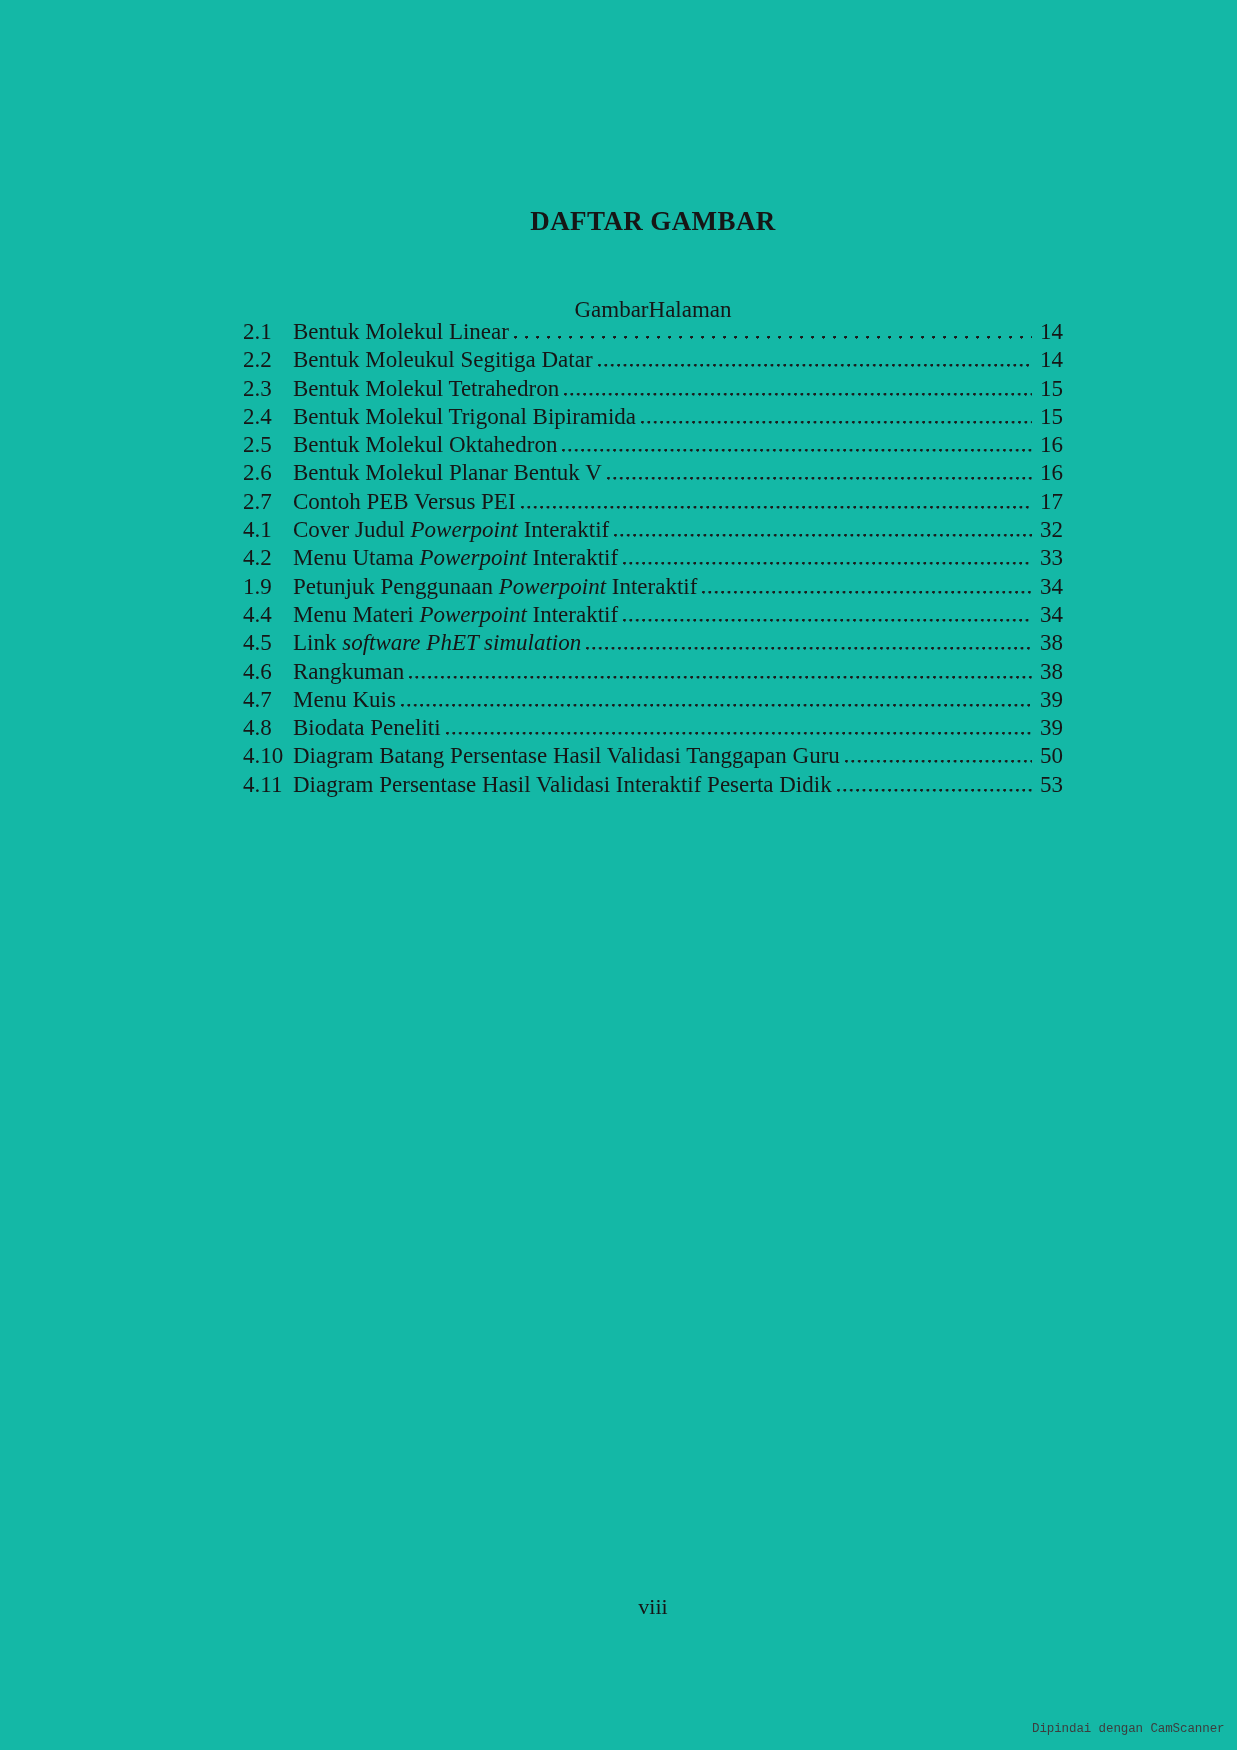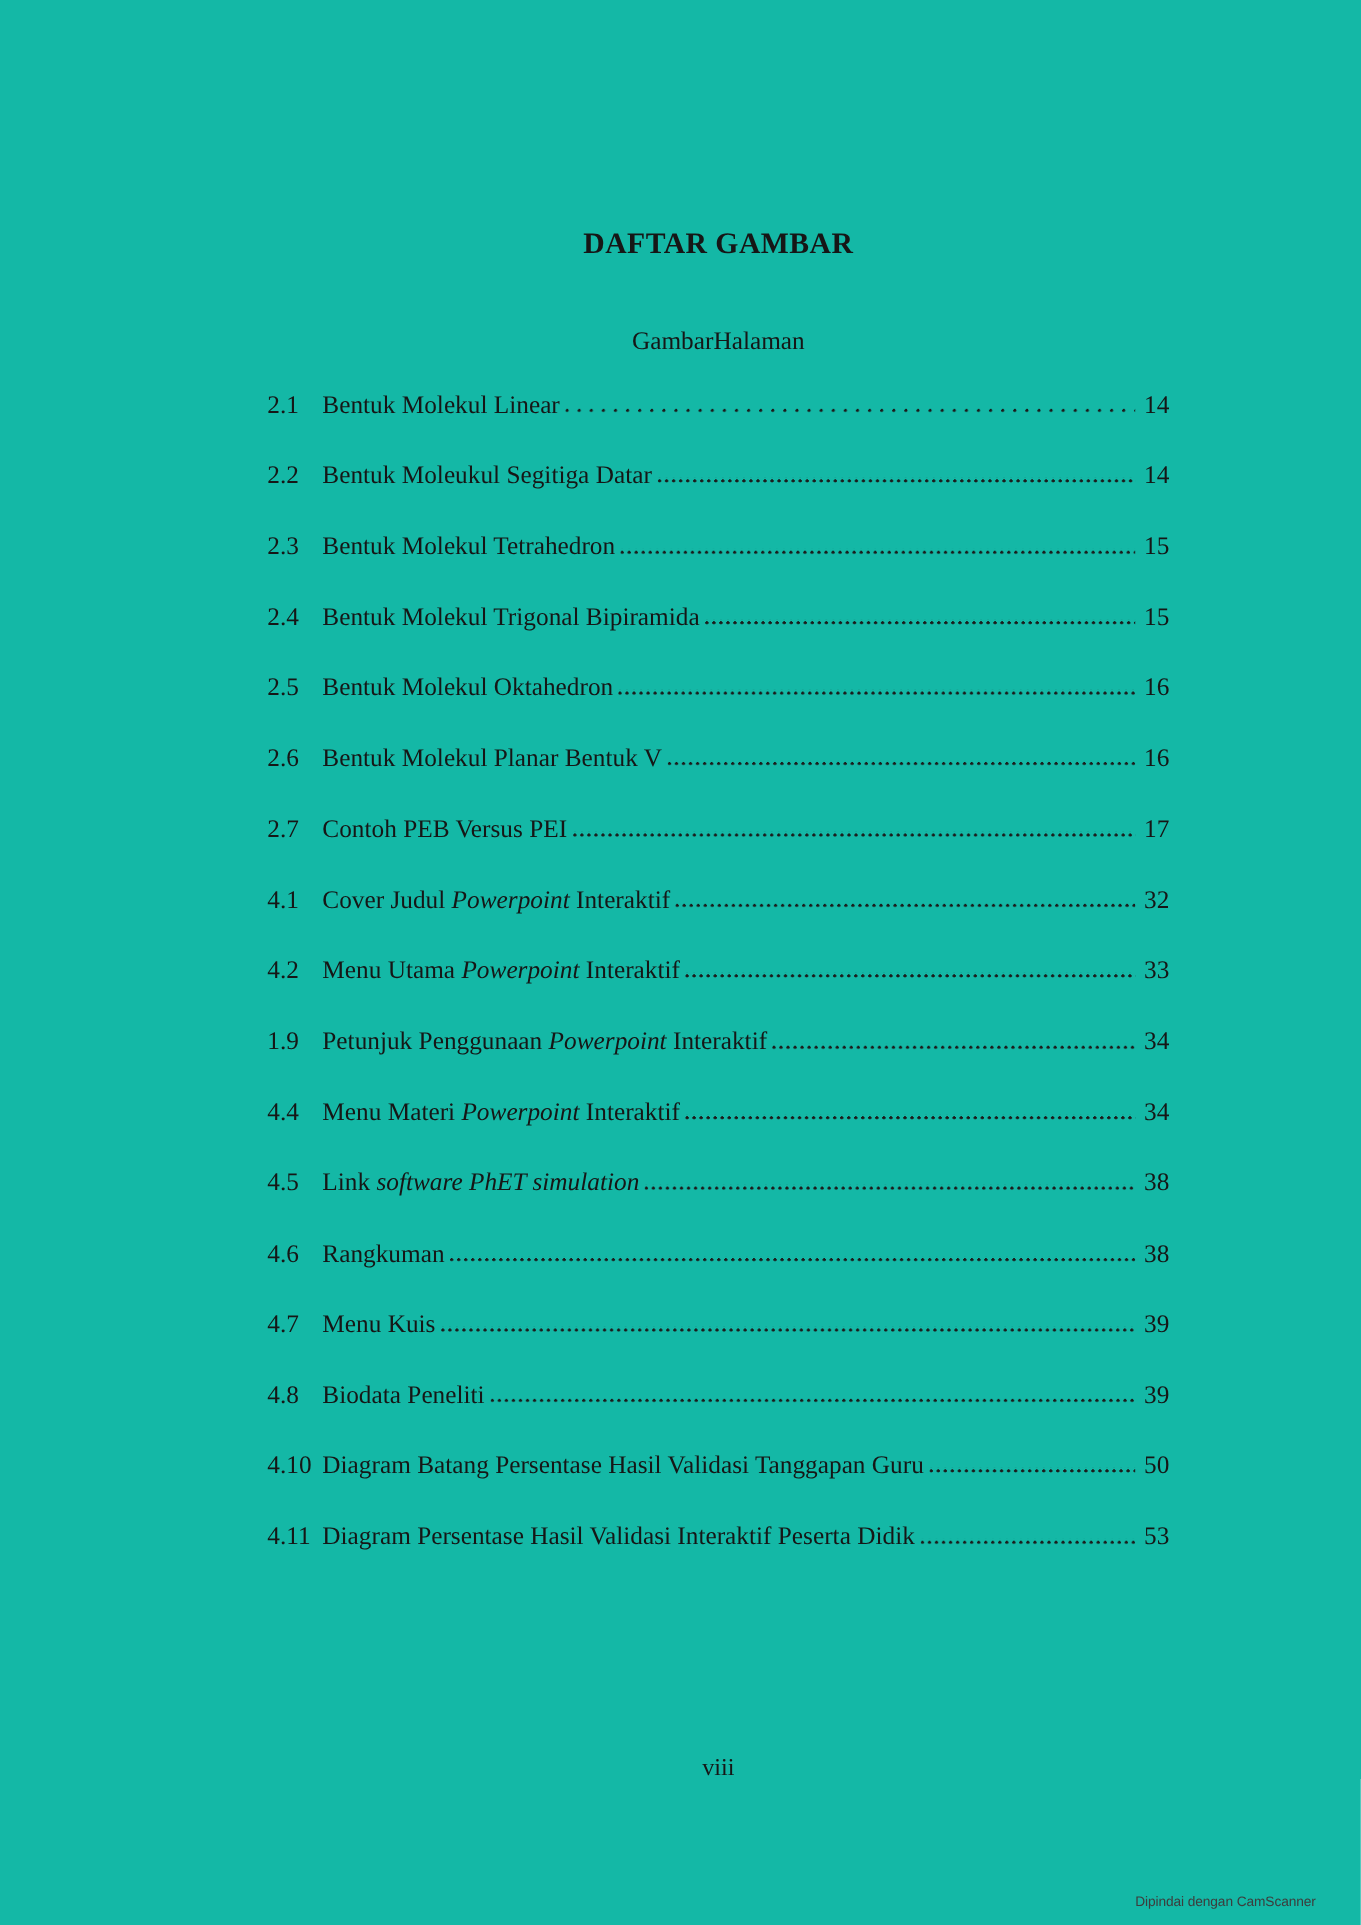--- a/index.html
+++ b/index.html
@@ -50,21 +50,20 @@
     padding: 0;
     list-style: none;
     font-size: 23px;
   }
   .toc li {
     display: flex;
     align-items: baseline;
     height: 28.3px;
     line-height: 28.3px;
     white-space: nowrap;
-    margin-top: 36px;
   }
   .toc .num {
     flex: 0 0 50px;
   }
   .toc .caption {
     flex: 0 0 auto;
   }
   .toc .caption i {
     font-style: italic;
   }
@@ -90,21 +89,21 @@
     top: 1594px;
     left: 243px;
     width: 820px;
     text-align: center;
     font-size: 22px;
   }
   .watermark {
     position: absolute;
     top: 1722px;
     left: 1032px;
-    font-family: Liberation Sans, sans-serif;
+    font-family: Liberation Mono, monospace;
     font-size: 12.5px;
     letter-spacing: -0.1px;
     color: #3d3d3d;
   }
 </style>
 </head>
 <body>
 
 <div class="sheet">
 

